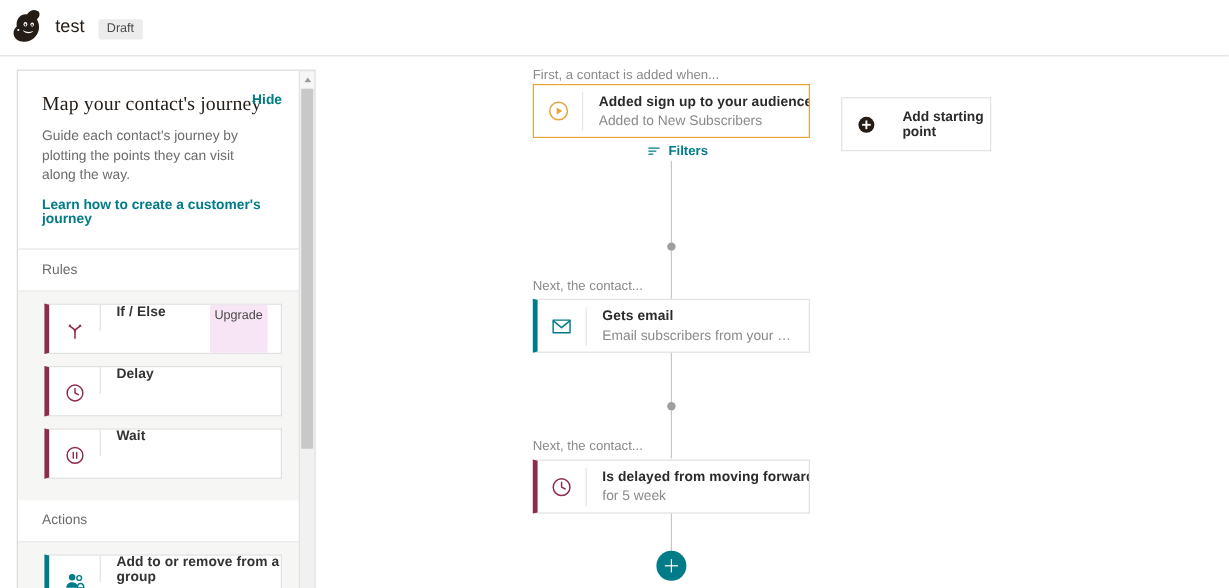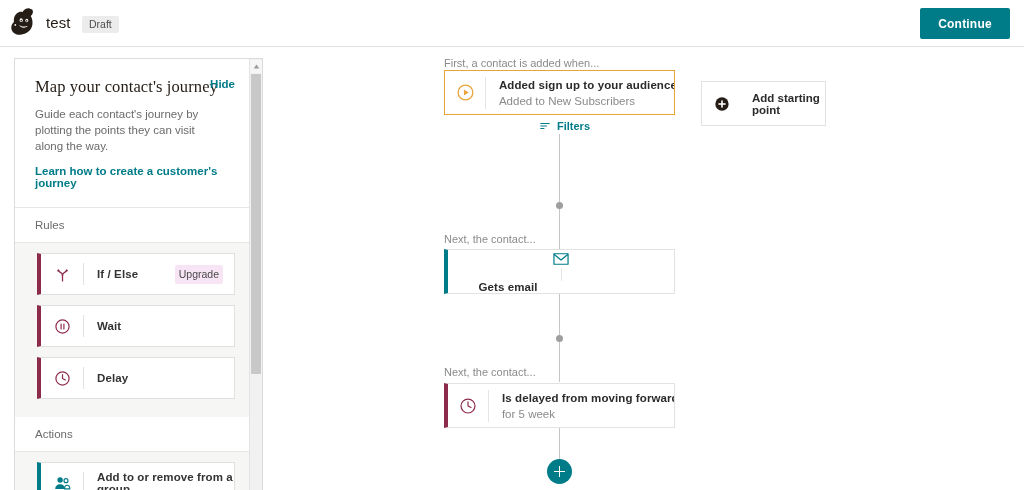--- a/index.html
+++ b/index.html
@@ -104,21 +104,21 @@
     font-size: 11.5px; color: #6b6b6b;
   }
   .section-body { padding: 10px 0 8px 0; }
 
   .item-card {
     margin: 0 16px 10px 22px;
     background: #fff;
     border: 1px solid #e0e0e0;
     border-left: 4px solid #8d2b4d;
     height: 42px;
-    display: flex; align-items: center;
+    display: flex; 
     cursor: pointer;
   }
   .item-card.teal { border-left-color: #007c89; }
   .item-icon {
     width: 42px; min-width: 42px; height: 42px;
     display: flex; align-items: center; justify-content: center;
   }
   .item-div {
     width: 1px; height: 22px; background: #e2e2e2;
   }
@@ -224,21 +224,20 @@
         </g>
         <g fill="#241c15">
           <ellipse cx="27" cy="27.6" rx="1.3" ry="1.6"></ellipse>
           <ellipse cx="36.9" cy="28" rx="1.2" ry="1.5"></ellipse>
         </g>
       </svg>
     </div>
 
     <div class="title-text">test</div>
     <div class="draft-badge">Draft</div>
-    <button class="continue-btn">Continue</button>
   </div>
 
   <div class="sidebar">
 
     <div class="sb-inner">
 
       <div class="panel-intro">
         <div class="panel-title">Map your contact's journey</div>
         <div class="panel-hide">Hide</div>
         <div class="panel-desc">Guide each contact's journey by plotting the points they can visit along the way.</div>
@@ -260,37 +259,37 @@
           </div>
           <div class="item-div"></div>
           <div class="item-label">If / Else</div>
           <div class="upgrade-badge">Upgrade</div>
         </div>
 
         <div class="item-card">
           <div class="item-icon">
             <svg width="17" height="17" viewBox="0 0 24 24" fill="none" stroke="#8d2b4d" stroke-width="1.7">
               <circle cx="12" cy="12" r="9.3"></circle>
+              <polyline points="12,6.6 12,12 16,14" stroke-linecap="round" stroke-linejoin="round"></polyline>
+            </svg>
+          </div>
+          <div class="item-div"></div>
+          <div class="item-label">Delay</div>
+        </div>
+
+        <div class="item-card">
+          <div class="item-icon">
+            <svg width="17" height="17" viewBox="0 0 24 24" fill="none" stroke="#8d2b4d" stroke-width="1.7">
+              <circle cx="12" cy="12" r="9.3"></circle>
               <line x1="10" y1="8.6" x2="10" y2="15.4" stroke-linecap="round"></line>
               <line x1="14" y1="8.6" x2="14" y2="15.4" stroke-linecap="round"></line>
             </svg>
           </div>
           <div class="item-div"></div>
           <div class="item-label">Wait</div>
-        </div>
-
-        <div class="item-card">
-          <div class="item-icon">
-            <svg width="17" height="17" viewBox="0 0 24 24" fill="none" stroke="#8d2b4d" stroke-width="1.7">
-              <circle cx="12" cy="12" r="9.3"></circle>
-              <polyline points="12,6.6 12,12 16,14" stroke-linecap="round" stroke-linejoin="round"></polyline>
-            </svg>
-          </div>
-          <div class="item-div"></div>
-          <div class="item-label">Delay</div>
         </div>
       </div>
 
       <div class="section-head">Actions</div>
       <div class="section-body">
 
         <div class="item-card teal">
           <div class="item-icon">
             <svg width="19" height="19" viewBox="0 0 24 24" fill="#007c89">
               <circle cx="9" cy="7.6" r="3.4"></circle>
@@ -354,21 +353,21 @@
       </svg>
       <span class="filters-label">Filters</span>
     </div>
 
     <div class="connector" style="left:279px; top:87px; height:68px;"></div>
     <div class="conn-dot" style="left:276px; top:155px;"></div>
     <div class="connector" style="left:279px; top:162px; height:40px;"></div>
 
     <div class="flow-label" style="left:164px; top:186px;">Next, the contact...</div>
 
-    <div class="node teal-edge" style="left:164px; top:202px; width:231px; height:45px;flex-direction:column;">
+    <div class="node teal-edge" style="left:164px; top:202px; width:231px; height:45px;">
       <div class="node-icon">
         <svg width="18" height="18" viewBox="0 0 24 24" fill="none" stroke="#007c89" stroke-width="1.6">
           <rect x="2.6" y="5" width="18.8" height="14" stroke-linejoin="round"></rect>
           <polyline points="2.6,5.6 12,13.4 21.4,5.6" stroke-linejoin="round"></polyline>
         </svg>
       </div>
       <div class="node-div"></div>
       <div class="node-text" style="width:178px;">
         <div class="node-title">Gets email</div>
         <div class="node-sub">Email subscribers from your automation ...</div>

